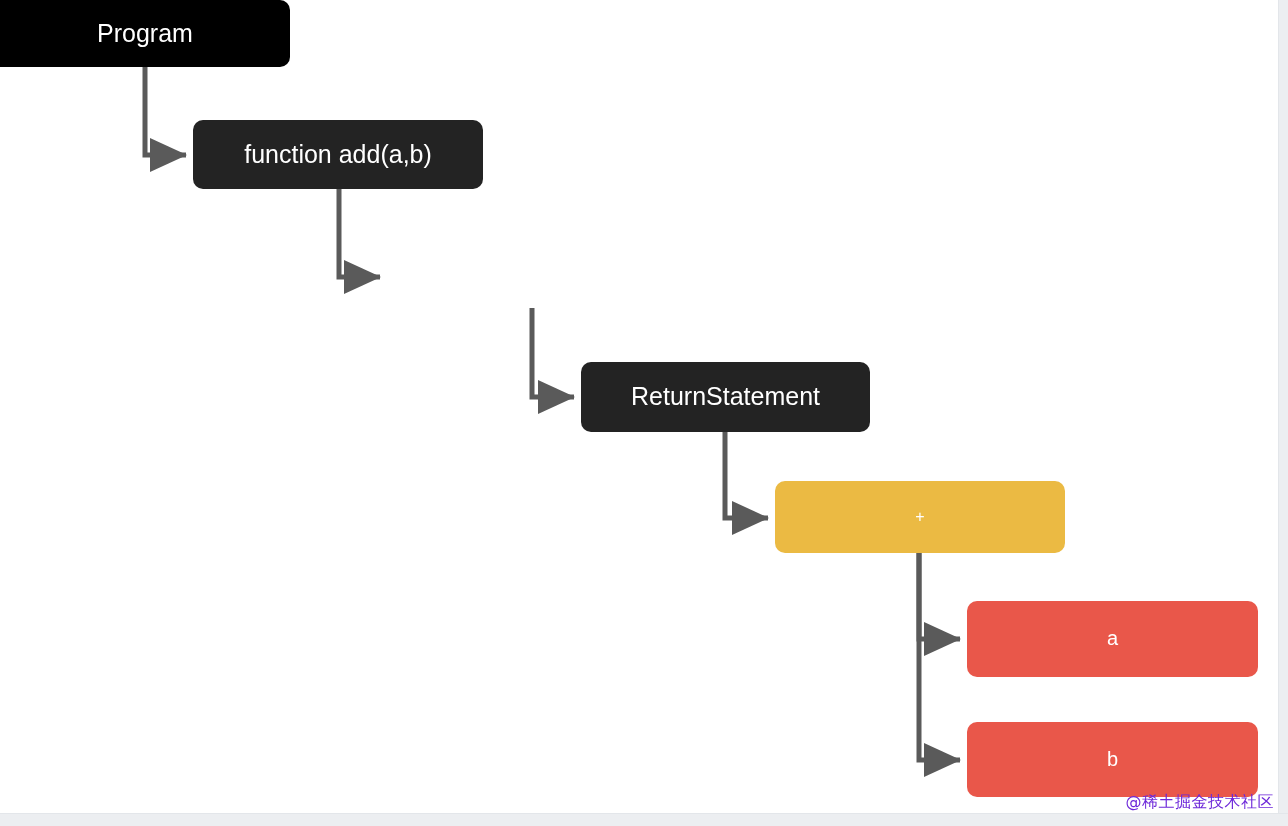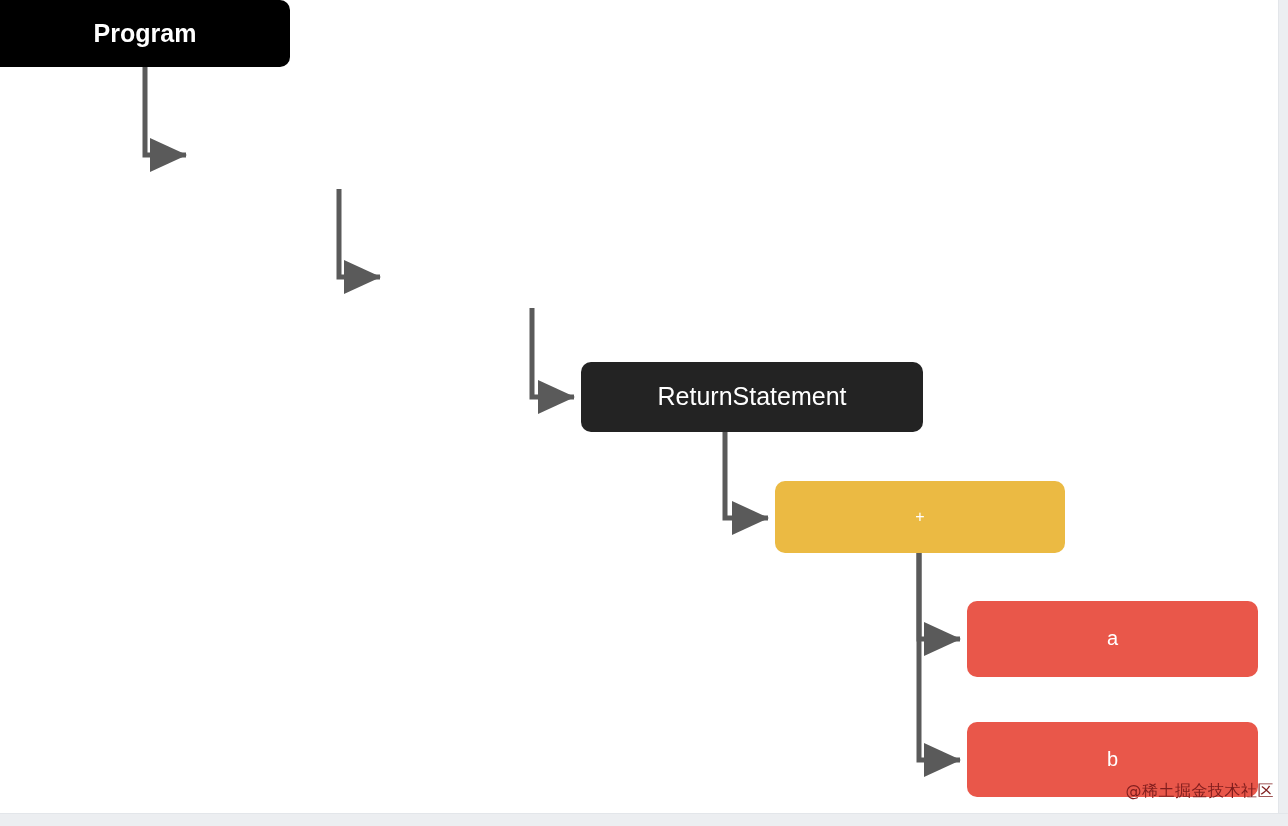--- a/index.html
+++ b/index.html
@@ -58,44 +58,43 @@
     color: #ffffff;
     line-height: 1.17;
     padding: 0 6px;
     overflow: hidden;
     word-break: break-all;
   }
   .node.root {
     background: #000000;
     font-size: 25px;
     border-radius: 0 10px 10px 0;
-    font-weight: bold;
   }
   .node.dark {
     background: #232323;
     font-size: 25px;
   }
   .node.amber {
     background: #ebba43;
     font-size: 16px;
   }
   .node.red {
     background: #e9574a;
     font-size: 20px;
   }
   .node-label {
     display: block;
     width: 100%;
   }
   .watermark {
     position: absolute;
     right: 14px;
-    bottom: 24px;
+    bottom: 13px;
     font-size: 16px;
-    color: #7f1d1d;
+    color: #6d28d9;
     letter-spacing: 0.5px;
     font-family: "DejaVu Sans", "Liberation Sans", sans-serif;
     white-space: nowrap;
   }
 </style>
 </head>
 <body>
 
 <div id="canvas">
 
@@ -112,23 +111,26 @@
         <path d="M725,432 L725,518 L768,518" marker-end="url(#arrowhead)"></path>
         <path d="M919,553 L919,639 L960,639" marker-end="url(#arrowhead)"></path>
         <path d="M919,553 L919,760 L960,760" marker-end="url(#arrowhead)"></path>
       </g>
   </svg>
 
   <div class="node root" style="left:0px; top:0px; width:290px; height:67px;">
     <span class="node-label">Program</span>
   </div>
 
+  <div class="node dark" style="left:193px; top:120px; width:290px; height:69px;">
+    <span class="node-label">function add(a,b)</span>
+  </div>
 
 
-  <div class="node dark" style="left:581px; top:362px; width:342px; height:70px;align-items:center;">
+  <div class="node dark" style="left:581px; top:362px; width:289px; height:70px;align-items:center;">
     <span class="node-label">ReturnStatement</span>
   </div>
 
   <div class="node amber" style="left:775px; top:481px; width:290px; height:72px;">
     <span class="node-label">+</span>
   </div>
 
   <div class="node red" style="left:967px; top:601px; width:291px; height:76px;">
     <span class="node-label">a</span>
   </div>

